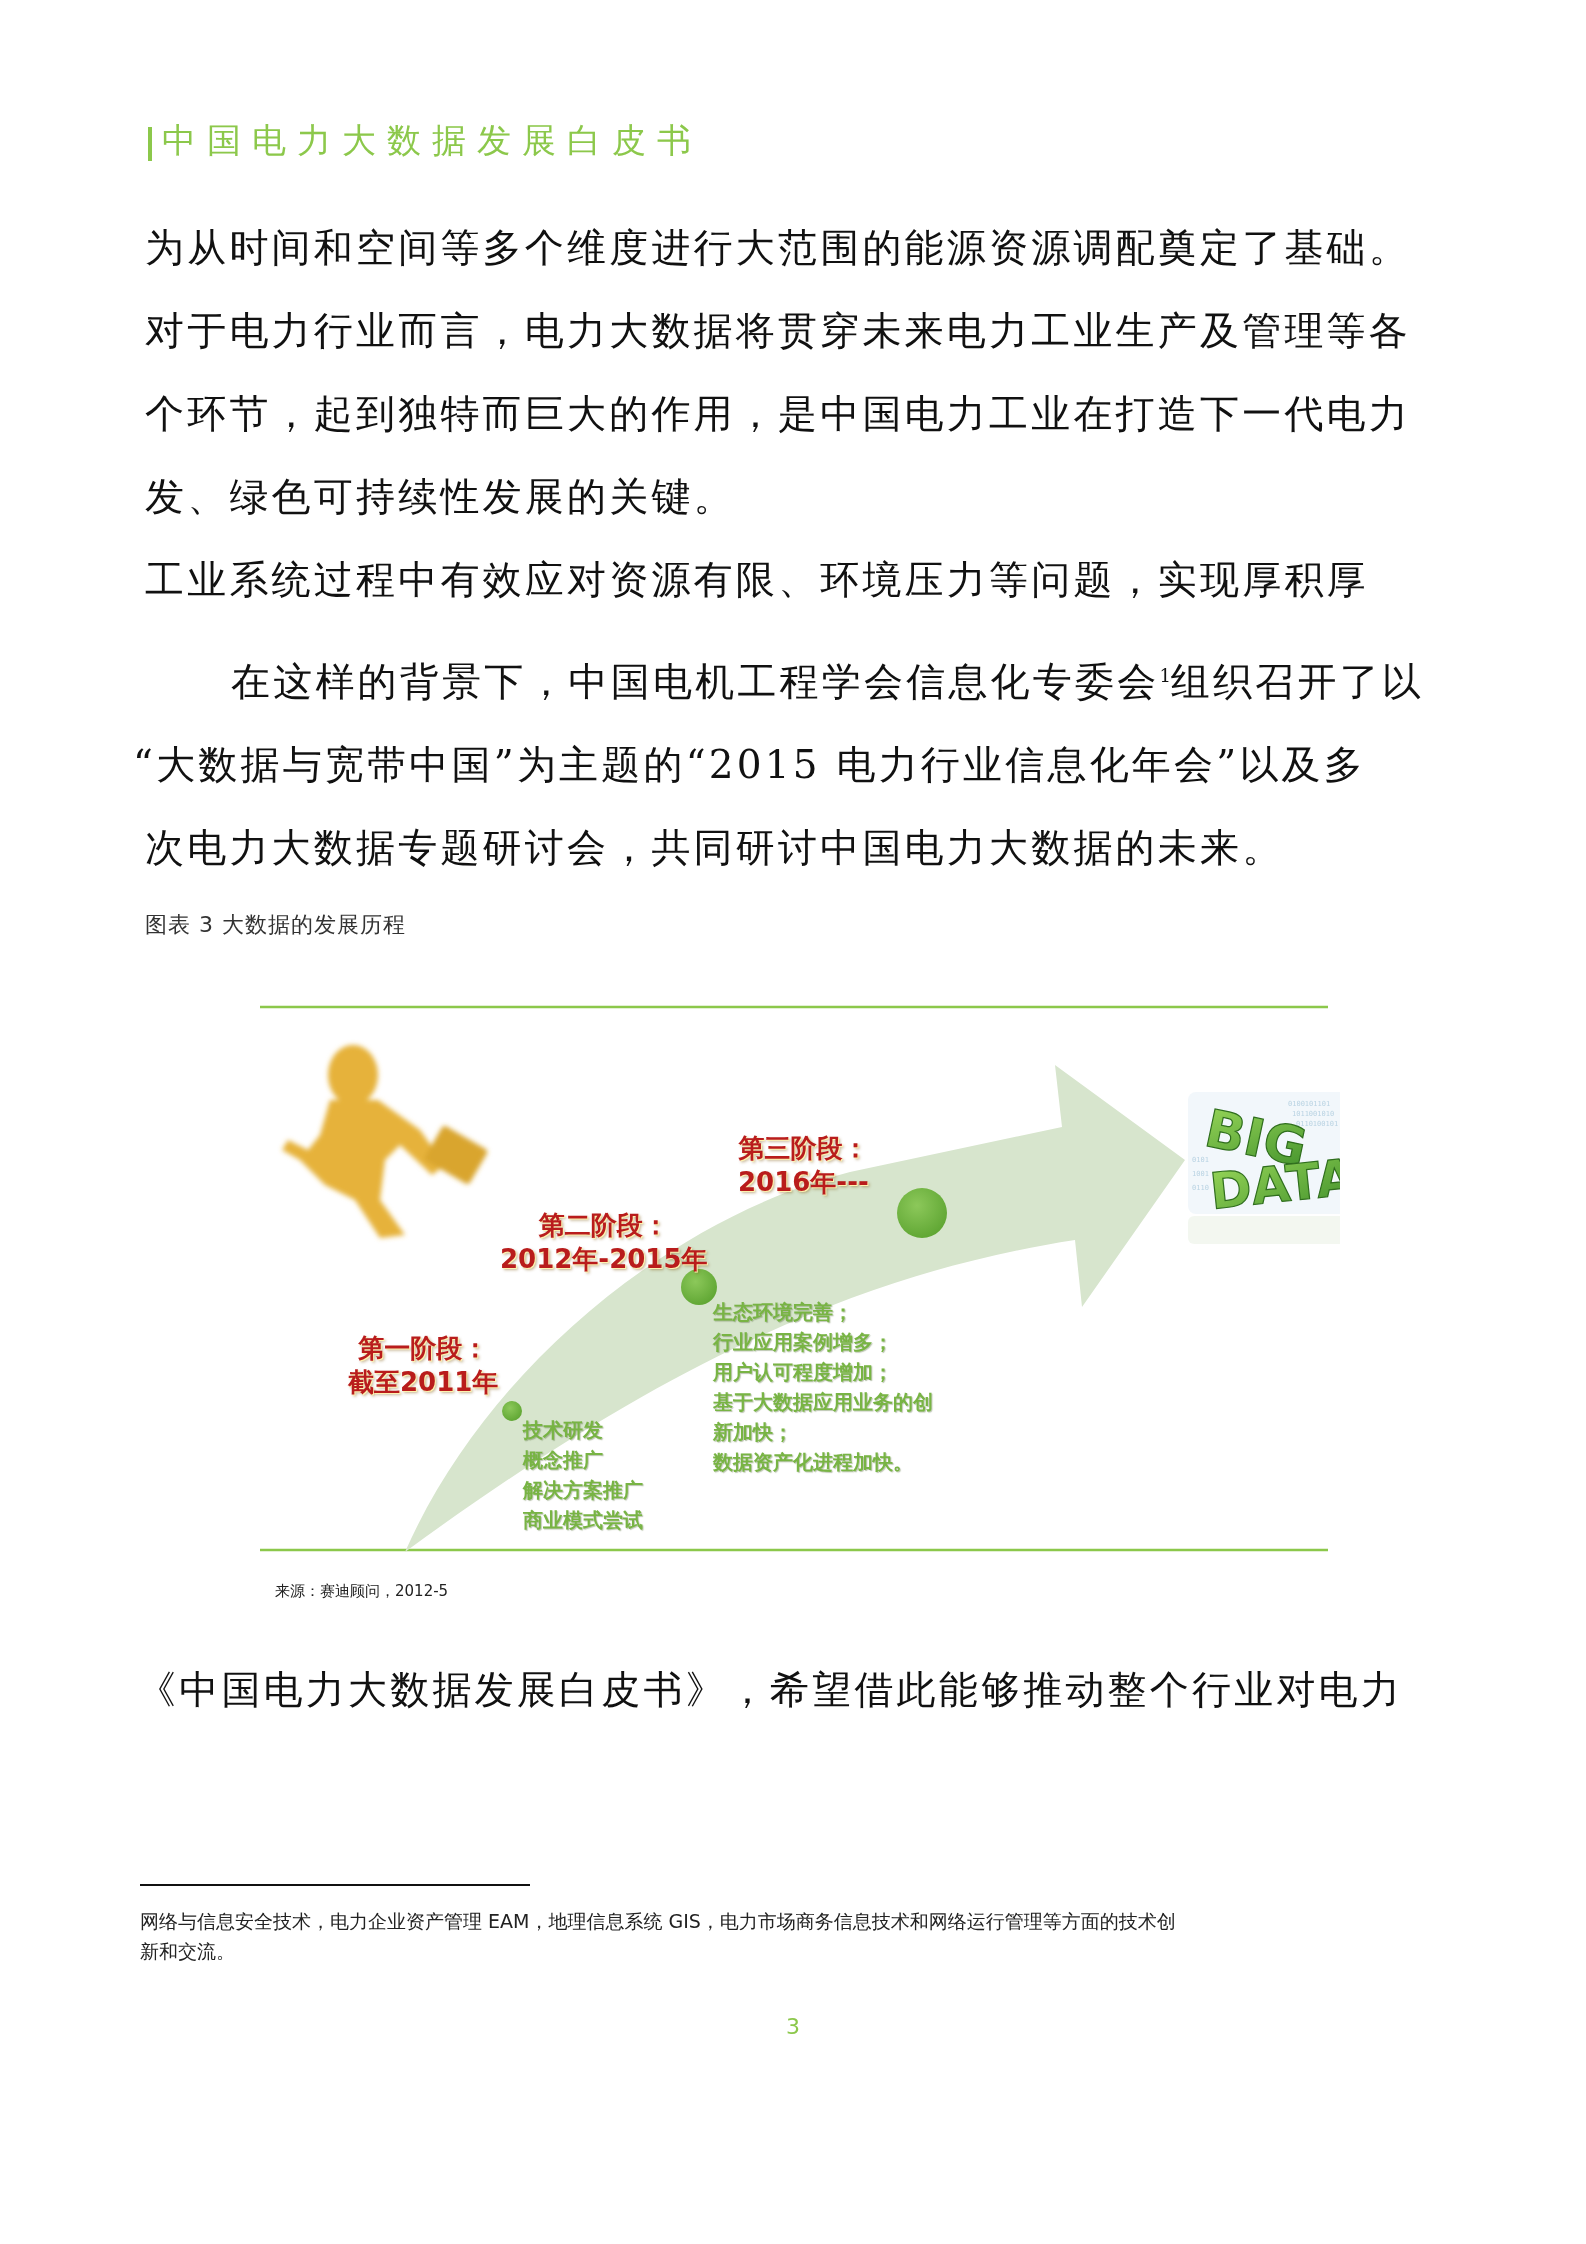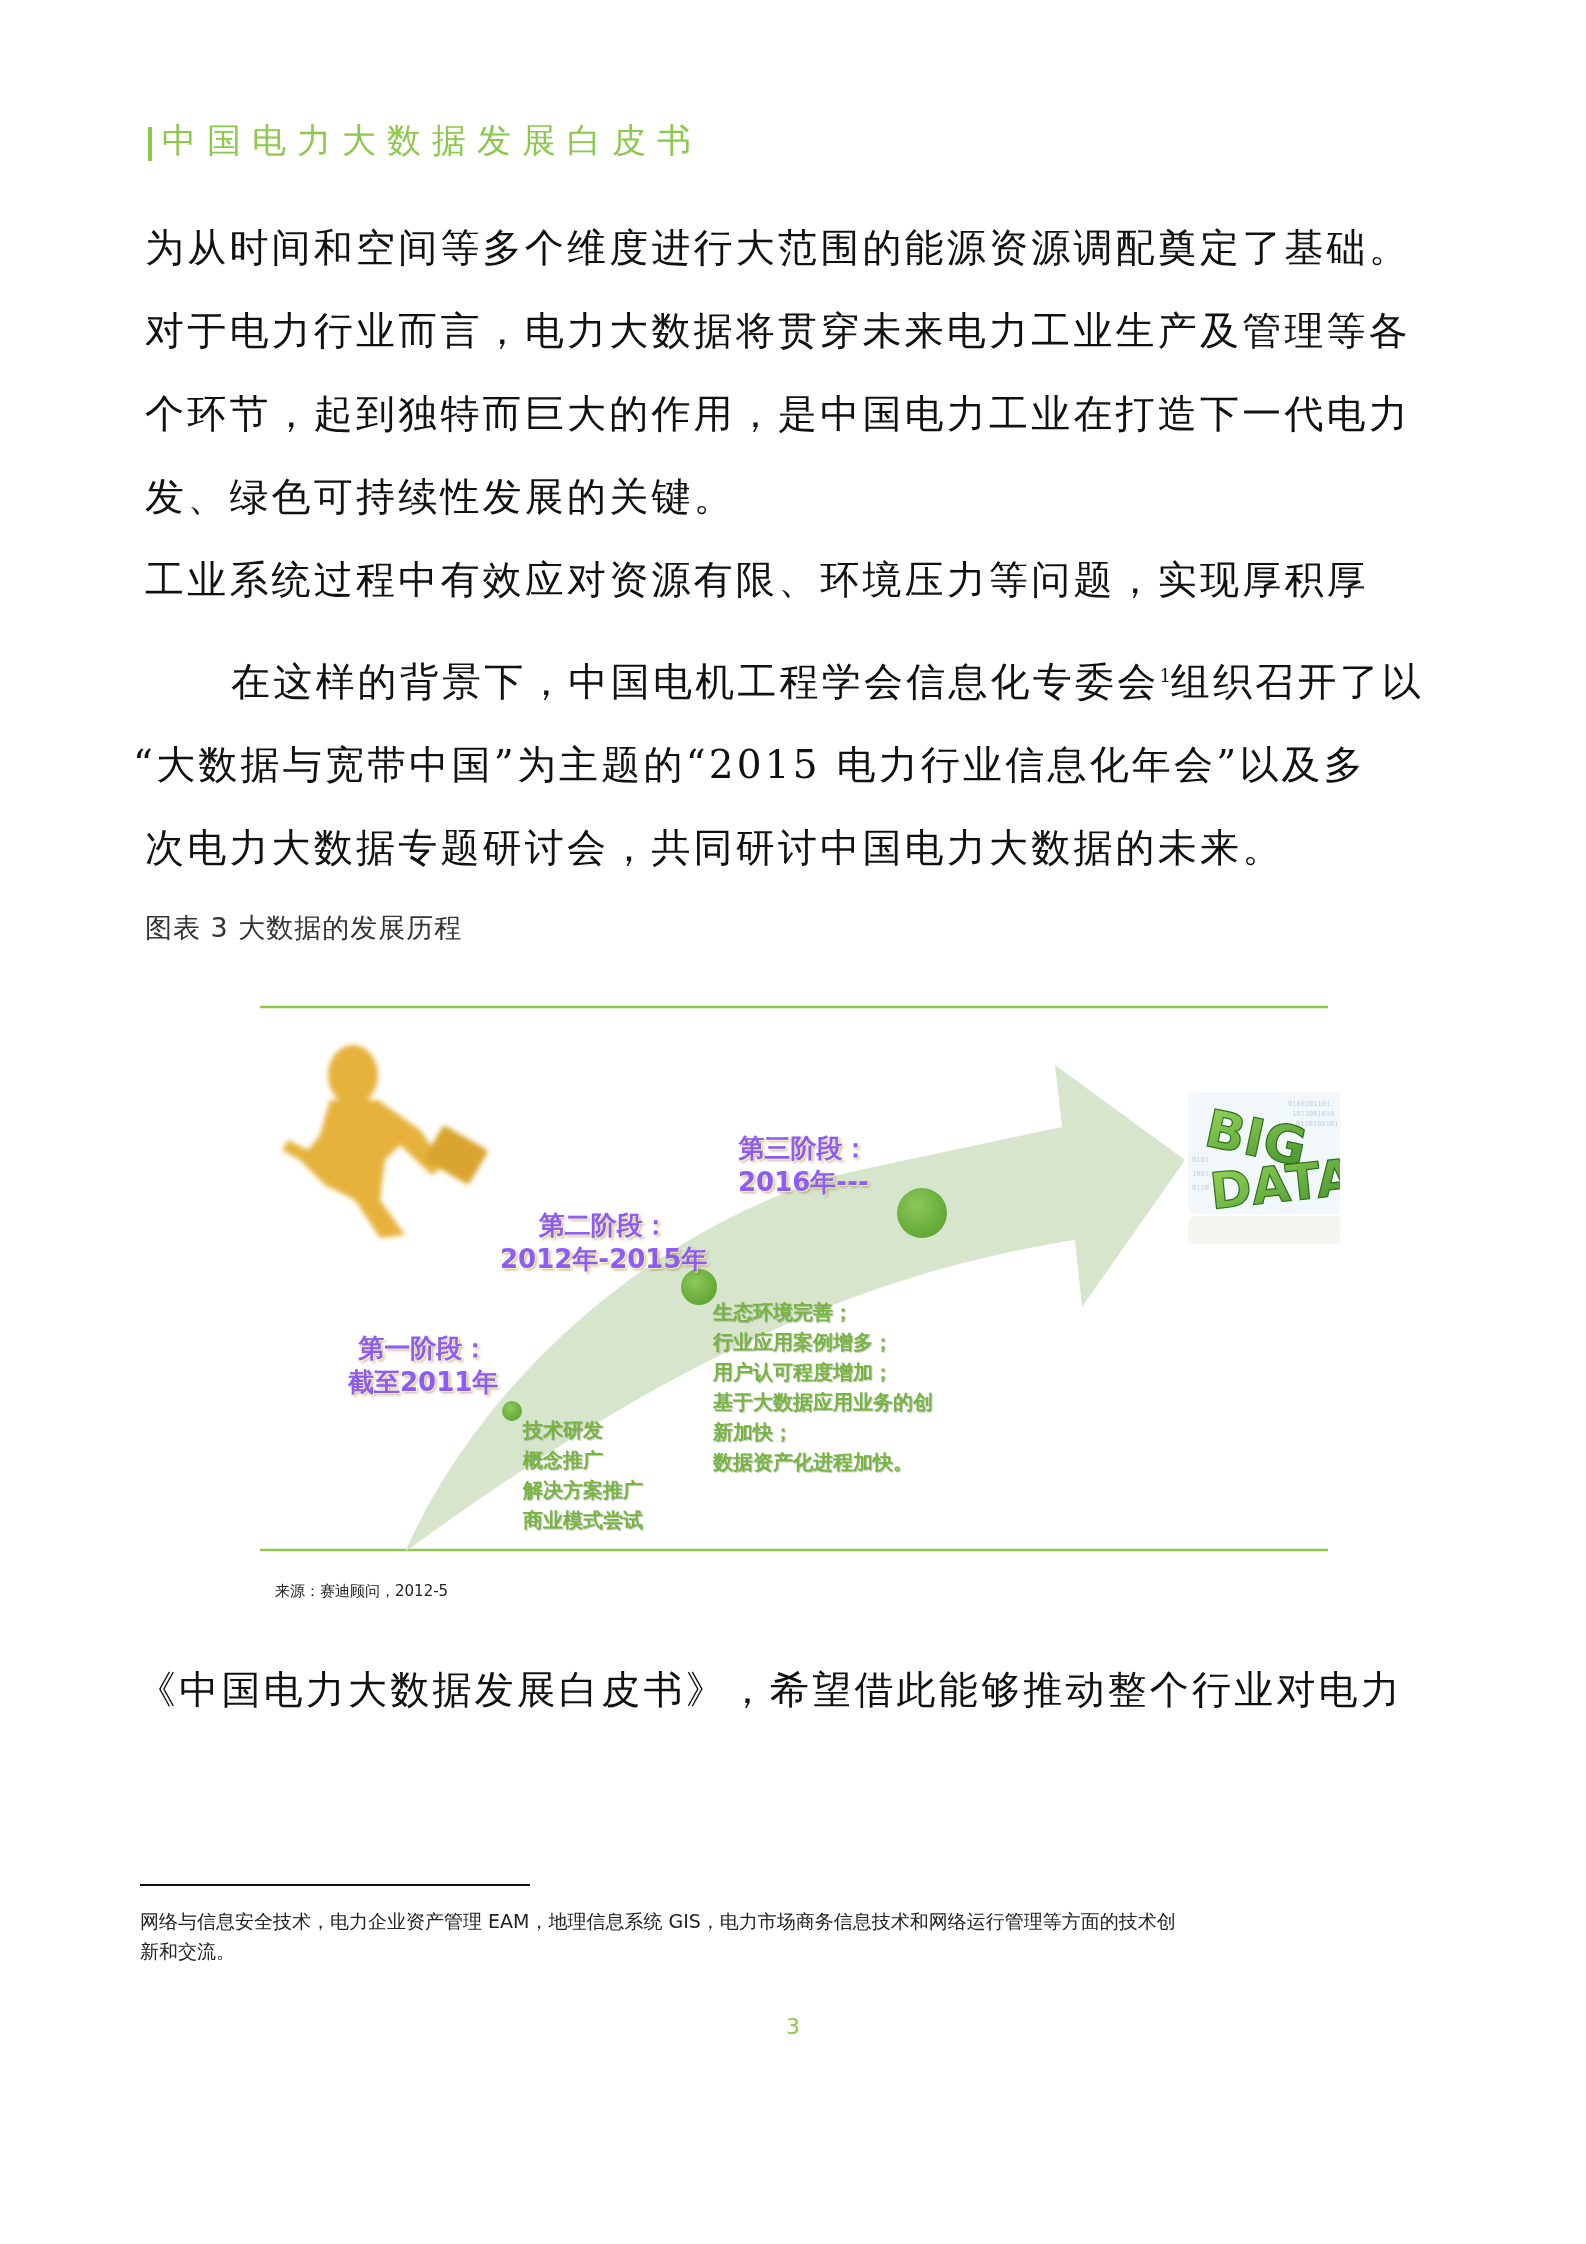--- a/index.html
+++ b/index.html
@@ -7,25 +7,25 @@
          font-family: "DejaVu Serif", "Liberation Serif", serif; color: #111; }
   .abs { position: absolute; }
   .running-header { left: 148px; top: 118px; height: 46px; display: flex; align-items: center;
     font-family: "DejaVu Sans", "Liberation Sans", sans-serif; font-size: 34px; color: #8cc84b;
     letter-spacing: 11px; }
   .running-header .bar { display: inline-block; width: 4px; height: 34px; background: #8cc84b; margin-right: 10px; margin-top: 6px; }
   .para { left: 145px; width: 1300px; font-size: 39px; line-height: 83px; letter-spacing: 3.2px; white-space: nowrap; }
   .para .line { display: block; height: 83px; }
   .para .indent { padding-left: 86px; }
   sup.fn { font-size: 18px; vertical-align: top; position: relative; top: -6px; letter-spacing: 0; }
-  .caption { left: 145px; top: 910px; font-family: "DejaVu Sans", "Liberation Sans", sans-serif; font-size: 27px; color: #333; letter-spacing: 1px; }
+  .caption { left: 145px; top: 910px; font-family: "DejaVu Sans", "Liberation Sans", sans-serif; font-size: 22px; color: #333; letter-spacing: 1px; }
   .figure { left: 260px; top: 1000px; width: 1080px; height: 560px; }
   .figure svg { position: absolute; left: 0; top: 0; }
   .stage-label { position: absolute; font-family: "DejaVu Sans", "Liberation Sans", sans-serif; font-weight: bold;
-    font-size: 26px; color: #8b5cf6; line-height: 34px; white-space: nowrap;
+    font-size: 26px; color: #b91c1c; line-height: 34px; white-space: nowrap;
     text-shadow: 1px 1px 0 #fff2b0, 2px 2px 3px rgba(120,80,0,0.45); text-align: center; }
   .stage-list { position: absolute; font-family: "DejaVu Sans", "Liberation Sans", sans-serif; font-weight: bold;
     font-size: 20px; color: #78b444; line-height: 30px; white-space: nowrap;
     text-shadow: 1px 1px 1px rgba(60,90,30,0.35); }
   .stage-list div { height: 30px; }
   .source { left: 275px; top: 1582px; font-family: "DejaVu Sans", "Liberation Sans", sans-serif; font-size: 15px; color: #222; }
   .fn-rule { left: 140px; top: 1884px; width: 390px; height: 2px; background: #111; }
   .footnote { left: 140px; top: 1906px; width: 1300px; font-family: "DejaVu Sans", "Liberation Sans", sans-serif;
     font-size: 19px; line-height: 30px; color: #222; white-space: nowrap; }
   .footnote sup { font-size: 12px; vertical-align: top; }

